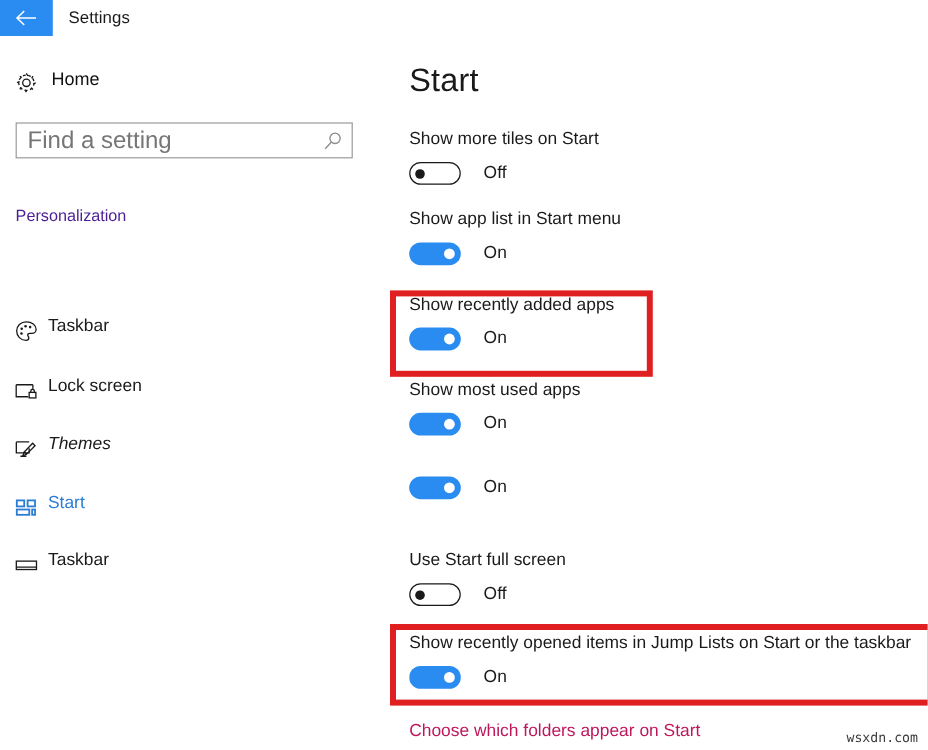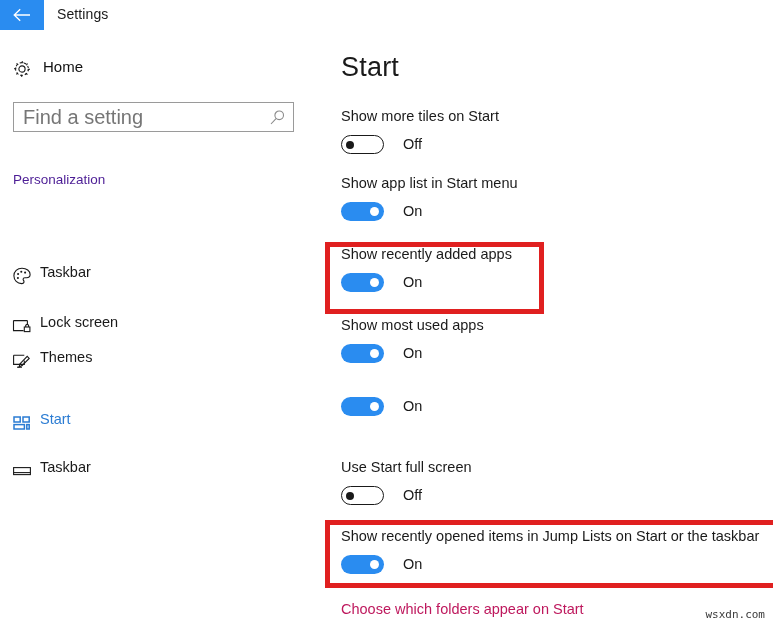--- a/index.html
+++ b/index.html
@@ -335,21 +335,21 @@
         <g fill="none" stroke="#1a1a1a" stroke-width="1.1">
           <path d="M1.5 4.6 L15.4 4.6 M1.5 4.6 L1.5 14.6 L11.6 14.6 M15.4 4.6 L15.4 8.0"></path>
           <rect x="12.3" y="11.0" width="5.6" height="4.6"></rect>
           <path d="M13.7 11.0 L13.7 9.5 A1.5 1.5 0 0 1 16.6 9.5 L16.6 11.0"></path>
         </g>
       </svg>
     </span>
     <span class="nav-label">Lock screen</span>
   </div>
 
-  <div class="nav-item" style="top:316px;">
+  <div class="nav-item" style="top:329px;font-style:italic;">
     <span class="nav-ico">
       <svg width="20" height="20" viewBox="0 0 20 20">
         <g fill="none" stroke="#1a1a1a" stroke-width="1.1">
           <path d="M1.6 4.3 L12.3 4.3 M1.6 4.3 L1.6 13.4 L12.3 13.4 L12.3 9.5"></path>
           <path d="M5.0 16.2 L10.0 16.2"></path>
           <path d="M8.2 12.6 L15.2 5.4 L17.2 7.4 L10.2 14.5 Z"></path>
           <path d="M8.2 12.6 L7.0 16.0 L10.2 14.5"></path>
         </g>
       </svg>
     </span>

